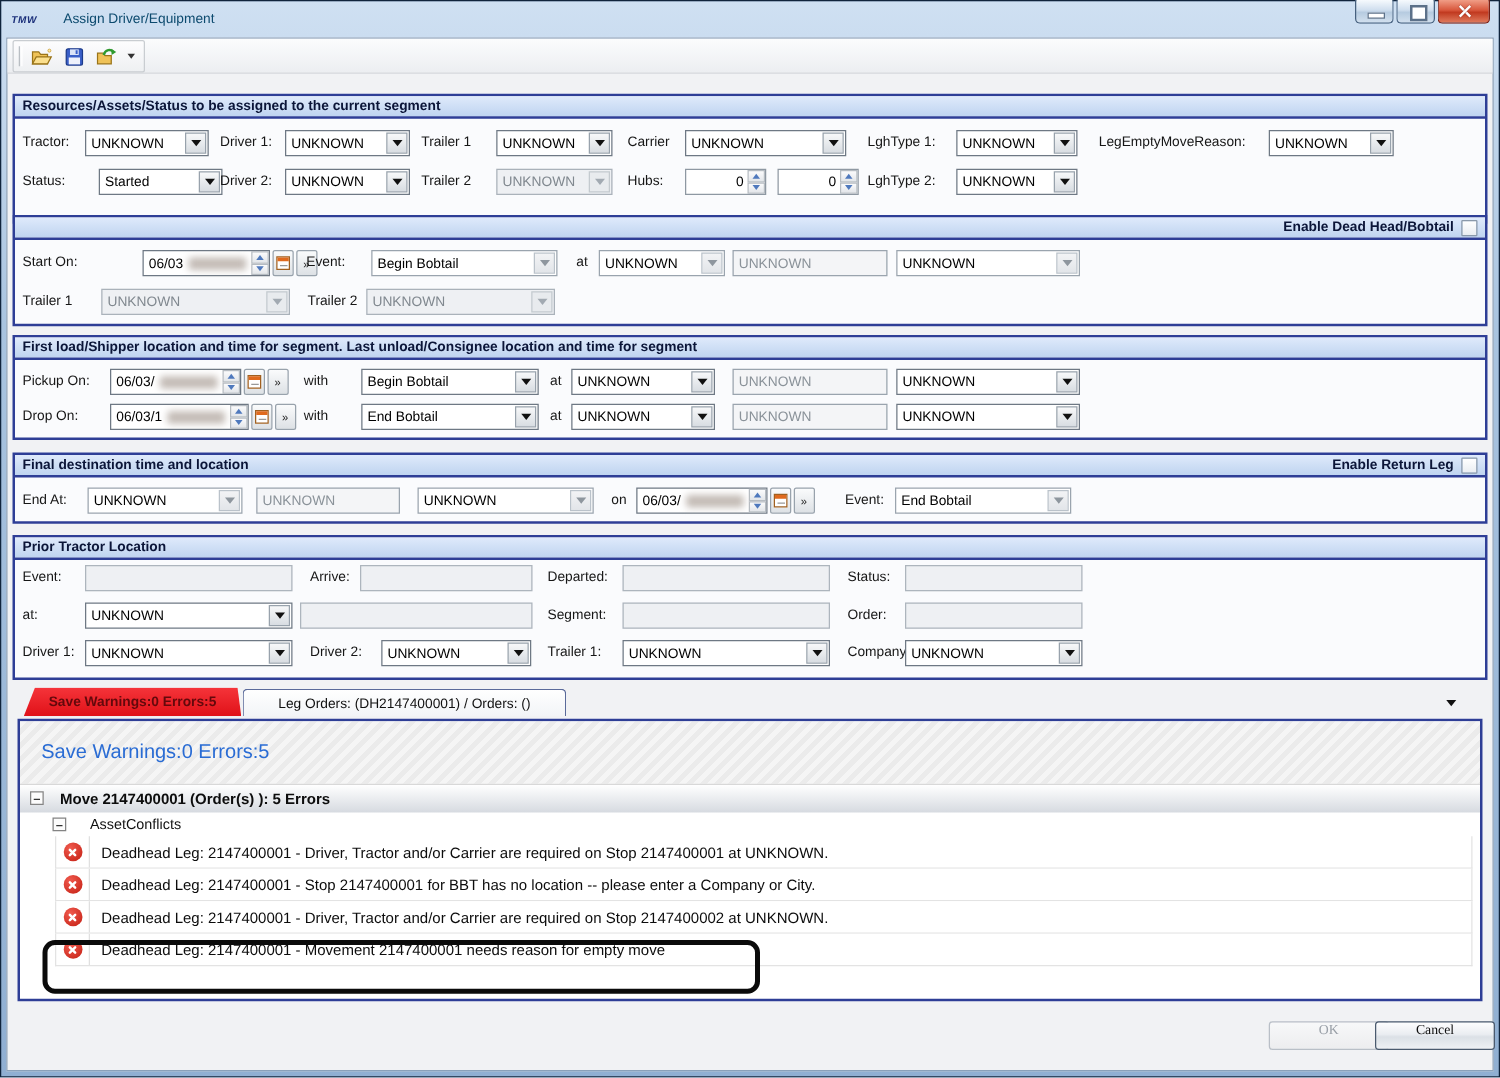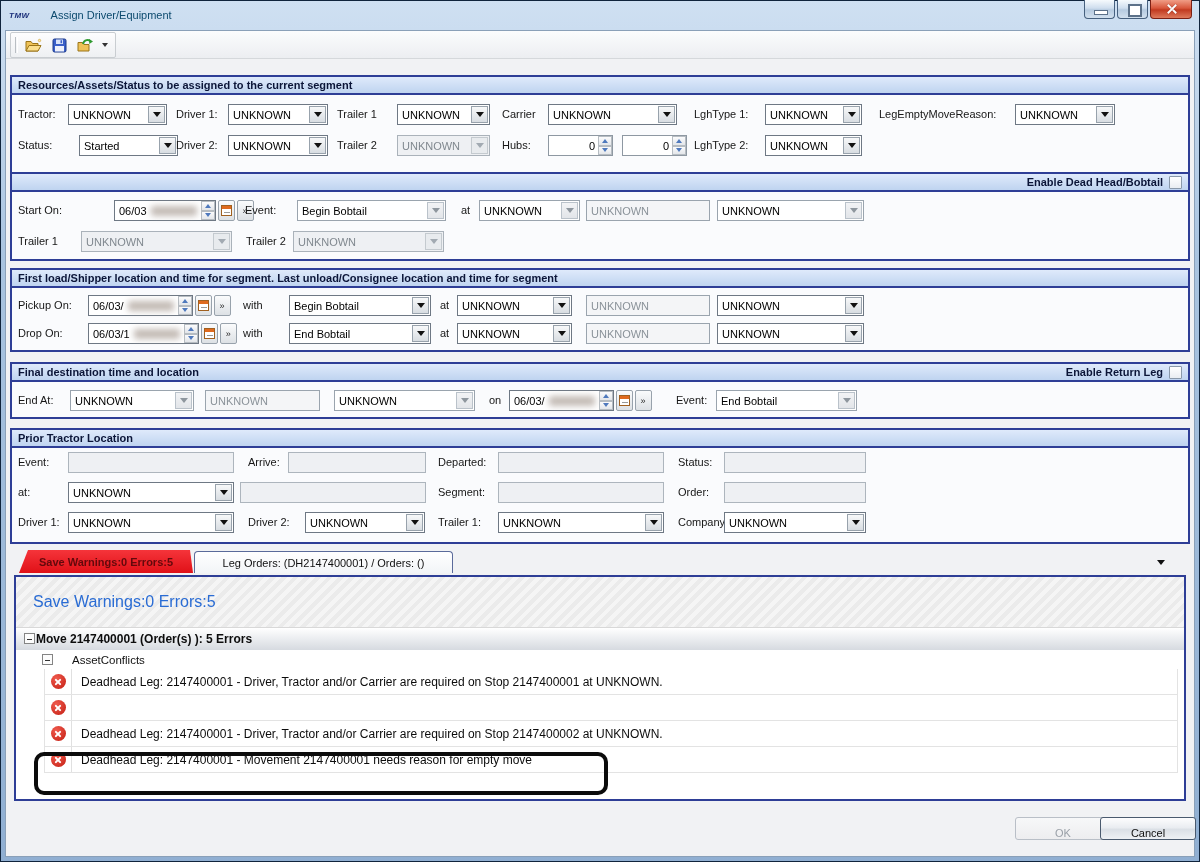--- a/index.html
+++ b/index.html
@@ -77,38 +77,38 @@
   .tab-white { position:absolute; left:194px; top:551px; width:259px; height:22px; background:linear-gradient(#ffffff,#f2f4f7);
                border:1px solid #5a6a9a; border-bottom:none; border-radius:4px 4px 0 0;
                display:flex; align-items:center; justify-content:center; font-size:11px; color:#101010; white-space:nowrap; }
   .tab-caret { position:absolute; left:1155px; top:557px; width:12px; height:10px; display:flex; align-items:center; justify-content:center; }
   .tab-caret::after { content:""; border-left:4px solid transparent; border-right:4px solid transparent; border-top:5px solid #111; }
 
   
   .epanel { position:absolute; left:14px; top:575px; width:1172px; height:226px; border:2px solid #2e3e96; background:#fff; overflow:hidden; }
   .eband { height:51px; background:repeating-linear-gradient(135deg,#f5f5f5 0 4px,#ebebeb 4px 8px); border-bottom:1px solid #d8d8d8; display:flex; align-items:center; padding-left:17px; }
   .eheading { color:#2a6cd4; font-size:16px; white-space:nowrap; }
-  .mrow { height:22px; background:linear-gradient(#ffffff,#d6dae0); display:flex; align-items:center; position:relative; padding-left:20px; font-weight:700; font-size:12px; color:#0d0d0d; }
+  .mrow { height:22px; background:linear-gradient(#ffffff,#d6dae0); display:flex; align-items:center; position:relative; padding-left:32px; font-weight:700; font-size:12px; color:#0d0d0d; }
   .grow { height:19px; display:flex; align-items:center; position:relative; padding-left:56px; font-size:11.5px; color:#111; }
   .mbox { position:absolute; width:11px; height:11px; border:1px solid #848484; background:#fcfcfc; }
   .mbox::after { content:""; position:absolute; left:2px; right:2px; top:5px; height:1px; background:#333; }
   .erow { height:26px; margin-left:28px; margin-right:6px; border:1px solid #e3e3e3; border-top:none; display:flex; align-items:stretch; background:#fff; }
   .erow:first-of-type { border-top:1px solid #e3e3e3; }
   .icell { width:27px; display:flex; align-items:center; justify-content:center; border-right:1px solid #e0e0e0; }
   .eicon { width:15px; height:15px; border-radius:50%; background:radial-gradient(circle at 35% 30%, #f05a4e, #c31e12); position:relative; }
   .eicon::before, .eicon::after { content:""; position:absolute; left:3.5px; top:6.5px; width:8px; height:2px; background:#fff; border-radius:1px; }
   .eicon::before { transform:rotate(45deg); }
   .eicon::after { transform:rotate(-45deg); }
   .etext { display:flex; align-items:center; padding-left:9px; font-size:12px; color:#0c0c0c; white-space:nowrap; }
 
   .annot { position:absolute; left:34px; top:752px; width:574px; height:43px; border:4px solid #0b0b0b; border-radius:10px; z-index:60; pointer-events:none; }
 
   
   .btn { position:absolute; top:817px; width:96px; height:23px; border:1px solid #707e8e; border-radius:3px;
-         background:linear-gradient(#fdfdfe,#eaedf1 45%,#dbe0e6 55%,#eef1f4); font-size:11px; display:flex; align-items:flex-end; justify-content:center; color:#101010; }
+         background:linear-gradient(#fdfdfe,#eaedf1 45%,#dbe0e6 55%,#eef1f4); font-size:11px; display:flex; align-items:flex-start; justify-content:center; color:#101010;font-family:Liberation Serif, serif; }
   .btn.disabled { color:#9aa0a8; border-color:#b9bfc7; background:linear-gradient(#f7f8f9,#ededef); }
   .btn.cancel { border-color:#4a5a6e; }
 </style>
 </head>
 <body>
 
 <div class="frame"></div>
 
 <div class="titlebar">
   <span class="logo">TMW</span>
@@ -454,20 +454,21 @@
   <div class="erow">
     <span class="icell">
         <span class="eicon"></span>
       </span>
     <span class="etext">Deadhead Leg: 2147400001 - Driver, Tractor and/or Carrier are required on Stop 2147400001 at UNKNOWN.</span>
   </div>
   <div class="erow">
     <span class="icell">
         <span class="eicon"></span>
       </span>
+    <span class="etext">Deadhead Leg: 2147400001 - Stop 2147400001 for BBT has no location -- please enter a Company or City.</span>
   </div>
   <div class="erow">
     <span class="icell">
         <span class="eicon"></span>
       </span>
     <span class="etext">Deadhead Leg: 2147400001 - Driver, Tractor and/or Carrier are required on Stop 2147400002 at UNKNOWN.</span>
   </div>
   <div class="erow">
     <span class="icell">
         <span class="eicon"></span>

